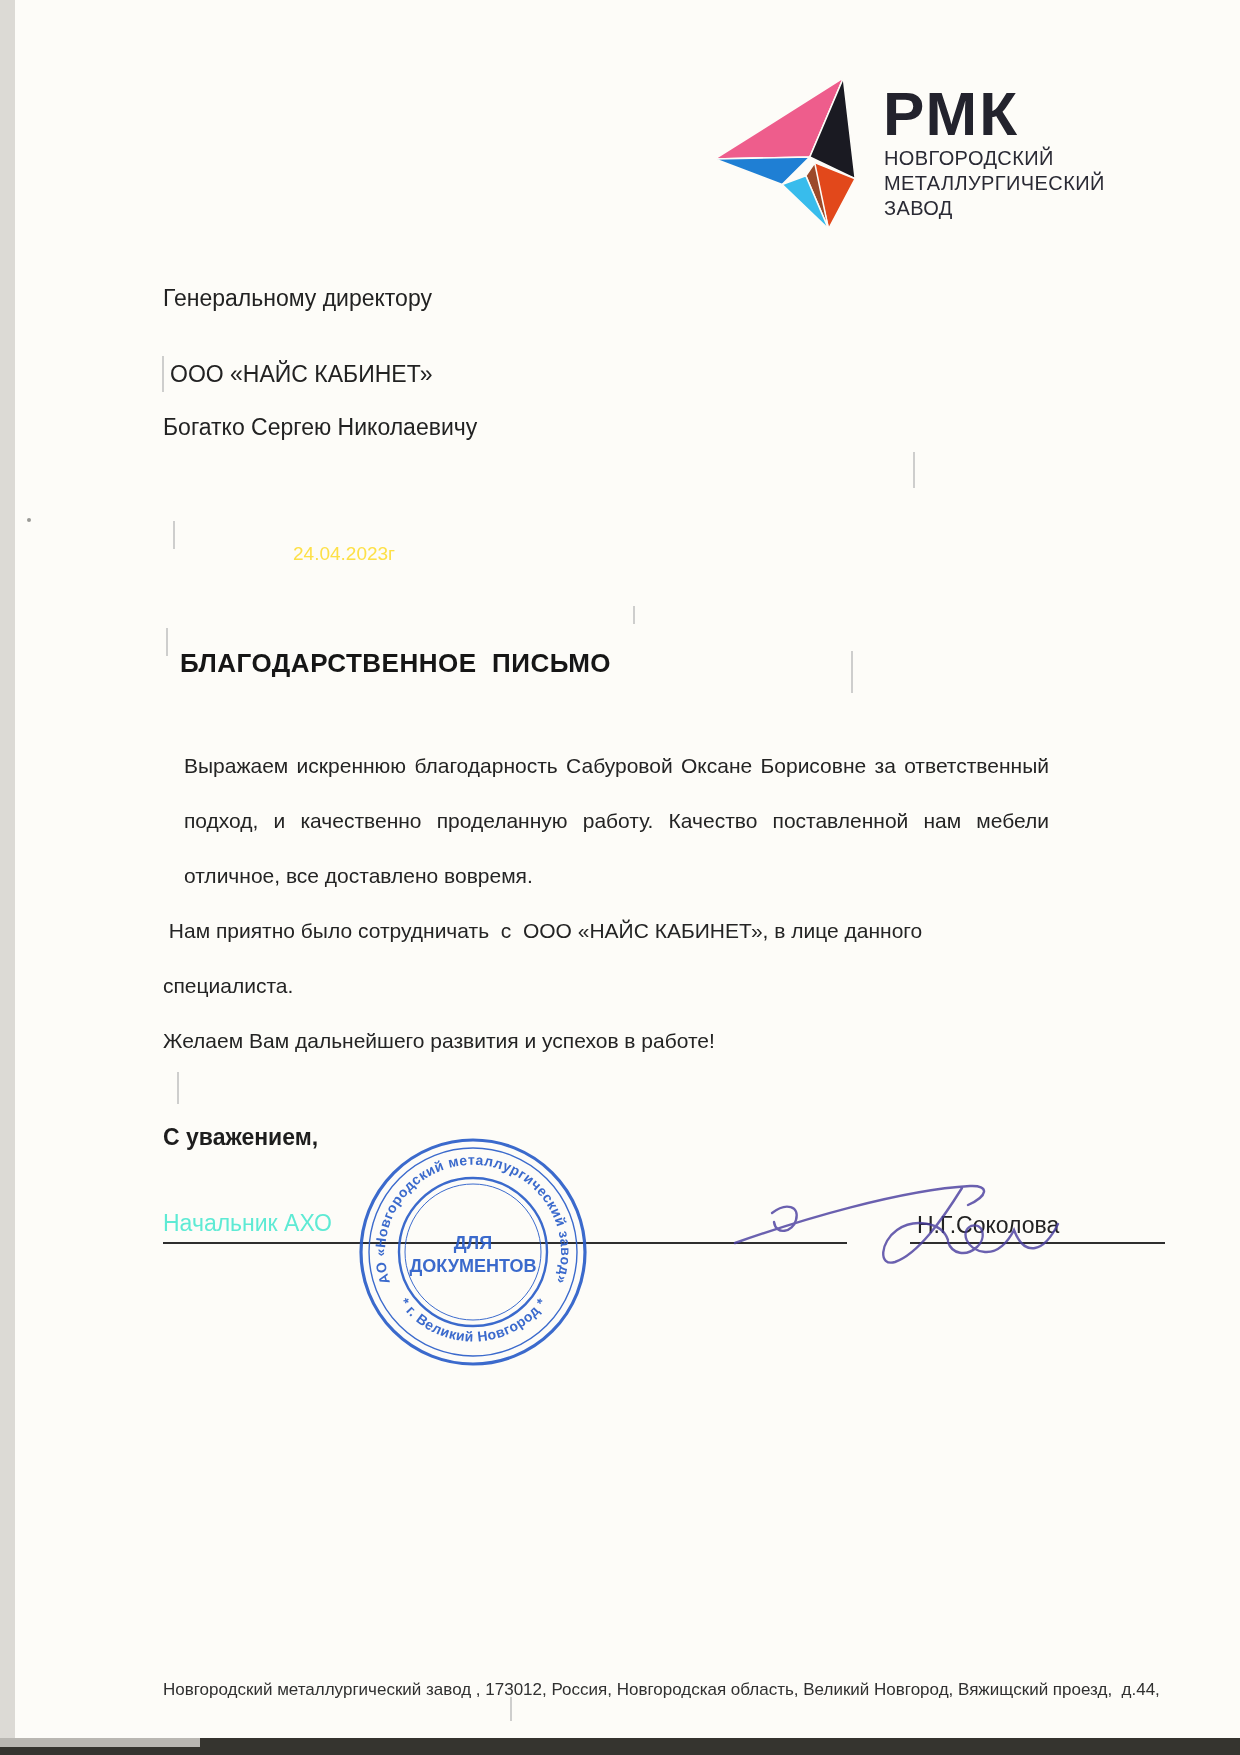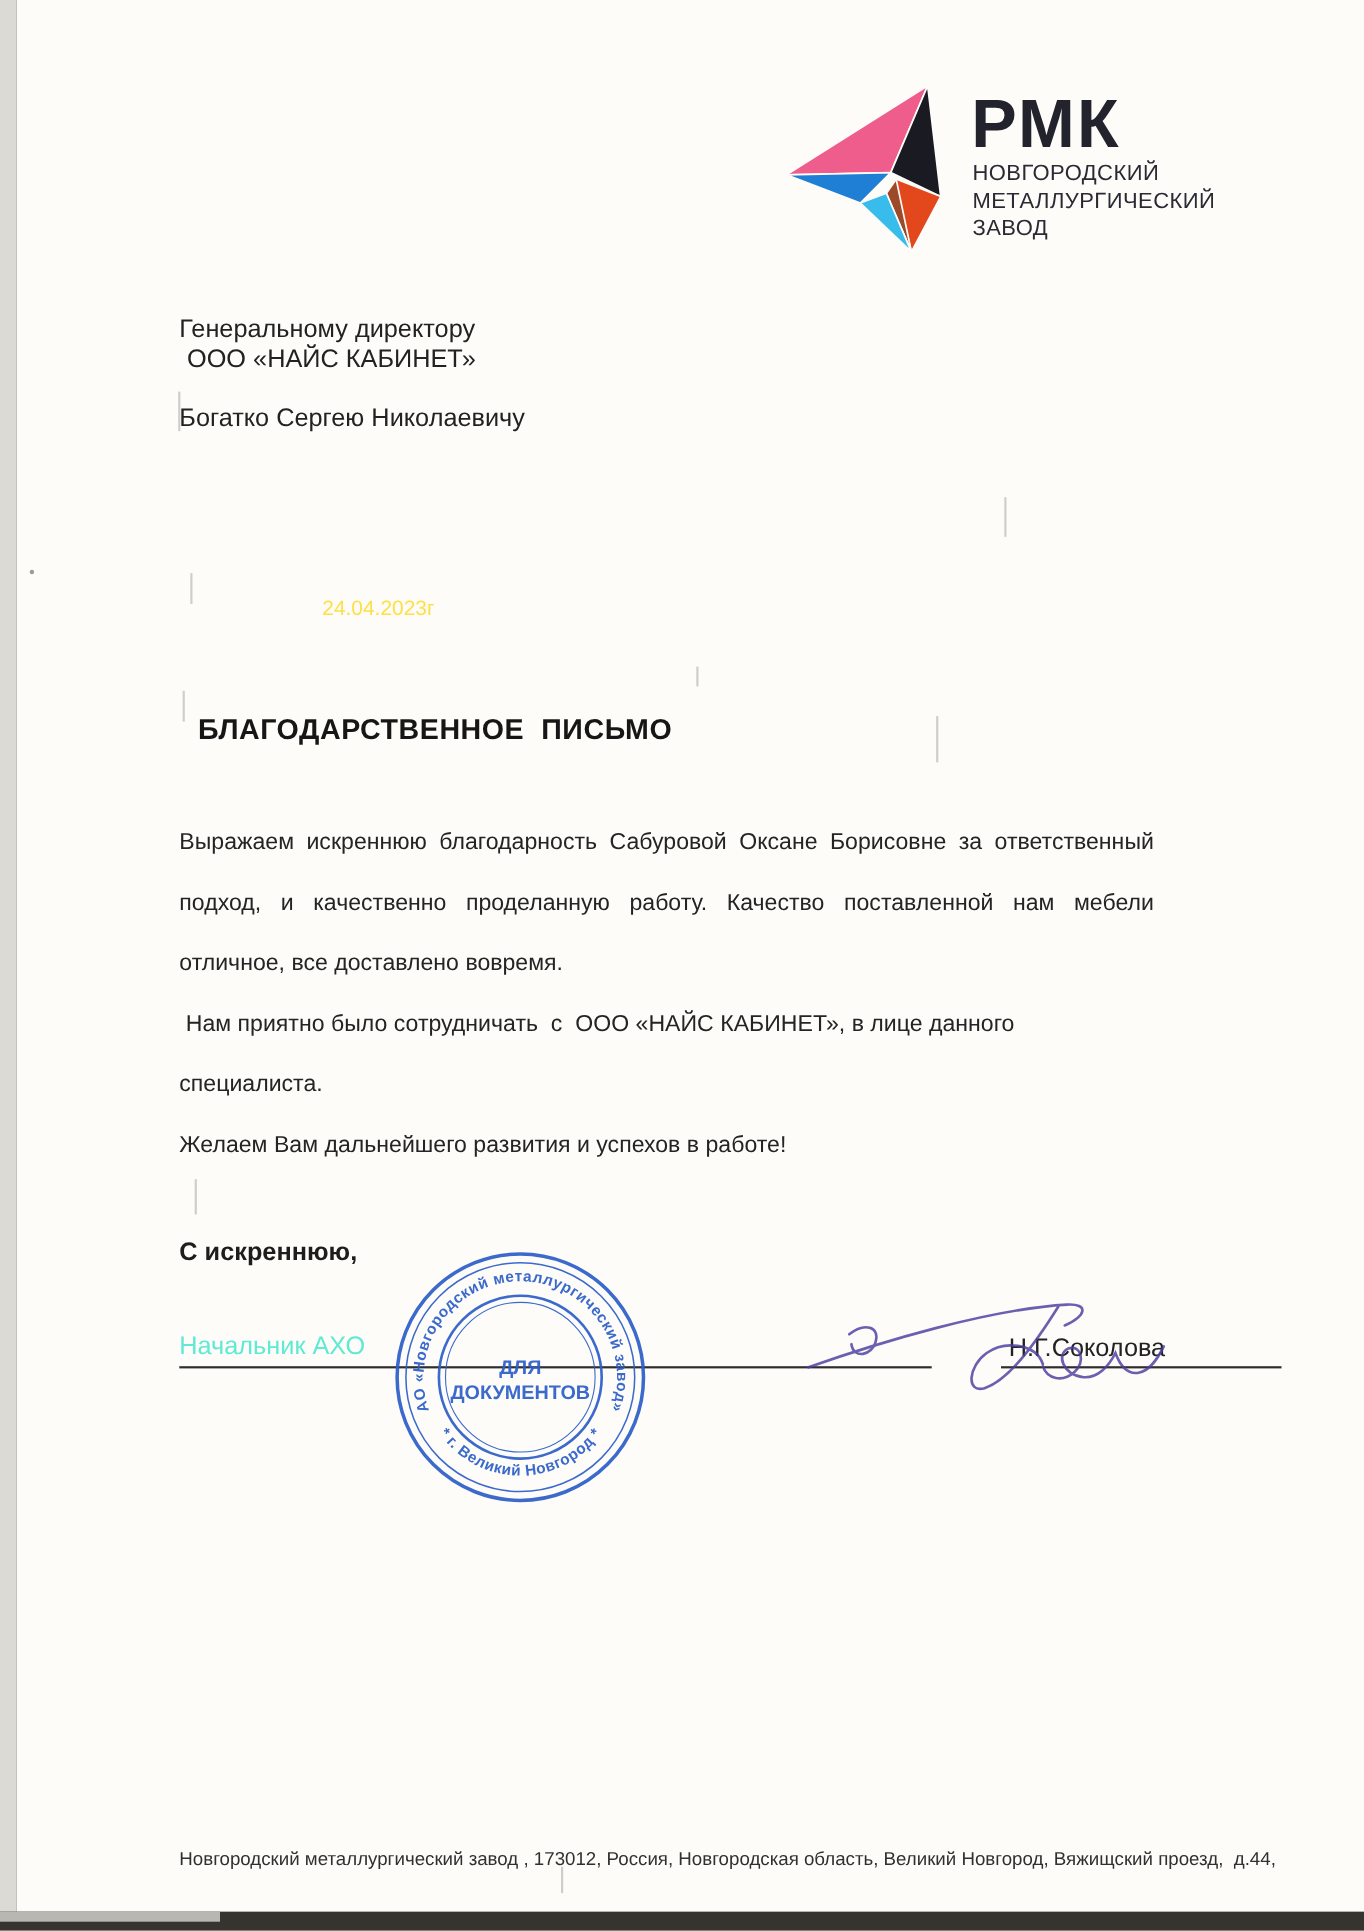--- a/index.html
+++ b/index.html
@@ -13,30 +13,30 @@
 
   .abs { position:absolute; }
 
   
   .logo-mark { left:712px; top:74px; width:160px; height:158px; }
   .brand { left:883px; top:84px; font-size:62px; font-weight:700; letter-spacing:2px; color:#23232d; line-height:60px; }
   .brand-sub { left:884px; top:146px; font-size:20px; font-weight:400; color:#2a2a34; line-height:25px; letter-spacing:0.4px; white-space:pre-line; }
 
   
   .recipient { left:163px; top:284px; font-size:23px; color:#222; line-height:28px; }
-  .recipient .l2 { padding-left:7px; }
+  .recipient .l2 { padding-left:7px;margin-top:48px; }
   .recipient .l3 { margin-top:25px; padding-left:0; }
 
   .date { left:293px; top:543px; font-size:19px; color:#fde047; }
 
   .title { left:180px; top:648px; width:900px; text-align:left; font-size:26px; font-weight:700; color:#161616; letter-spacing:0.5px; white-space:pre; }
 
   .body-text { left:163px; top:738px; width:886px; font-size:21px; color:#242424; }
   .body-text p { line-height:55px; margin:0; }
-  .body-text .just { text-align:justify; }
+  .body-text .just { text-align:justify;margin-left:21px; }
   .body-text .prewrap { white-space:pre-wrap; }
 
   .salutation { left:163px; top:1124px; font-size:23px; font-weight:700; color:#1d1d1d; }
   .position { left:163px; top:1210px; font-size:23px; color:#5eead4; }
   .sig-name { left:917px; top:1212px; font-size:23px; color:#222; }
   .sig-line-left { left:163px; top:1242px; width:684px; height:2px; background:#2e2e2e; }
   .sig-line-right { left:910px; top:1242px; width:255px; height:2px; background:#2e2e2e; }
 
   .stamp { left:353px; top:1132px; width:240px; height:240px; opacity:0.92; }
   .signature { left:690px; top:1158px; width:400px; height:135px; }
@@ -80,21 +80,21 @@
   <div class="abs date">24.04.2023г</div>
 
   <div class="abs title">БЛАГОДАРСТВЕННОЕ  ПИСЬМО</div>
 
   <div class="abs body-text">
     <p class="just">Выражаем искреннюю благодарность Сабуровой Оксане Борисовне за ответственный подход, и качественно проделанную работу. Качество поставленной нам мебели отличное, все доставлено вовремя.</p>
     <p class="prewrap"> Нам приятно было сотрудничать  с  ООО «НАЙС КАБИНЕТ», в лице данного специалиста.</p>
     <p>Желаем Вам дальнейшего развития и успехов в работе!</p>
   </div>
 
-  <div class="abs salutation">С искреннюю,</div>
+  <div class="abs salutation">С уважением,</div>
   <div class="abs position">Начальник АХО</div>
   <div class="abs sig-line-left"></div>
   <div class="abs sig-name">Н.Г.Соколова</div>
   <div class="abs sig-line-right"></div>
 
   <svg class="abs stamp" viewBox="0 0 240 240">
     <defs>
       <path id="arcTop" d="M 37,150 A 88,88 0 1 1 203,150" fill="none"></path>
       <path id="arcBottom" d="M 34,146 A 90,90 0 0 0 206,146" fill="none"></path>
     </defs>

